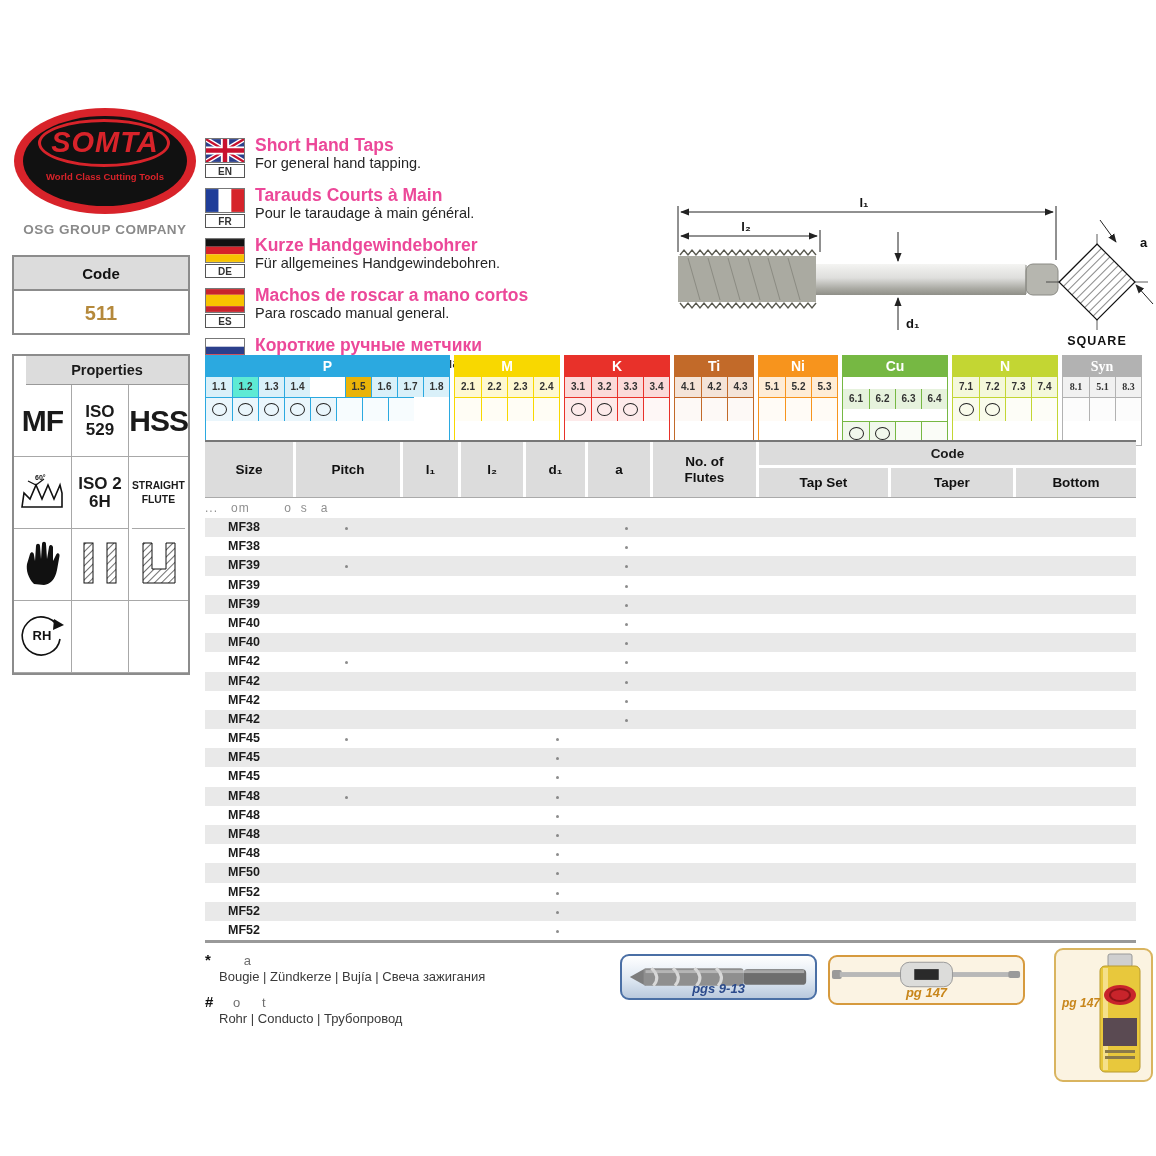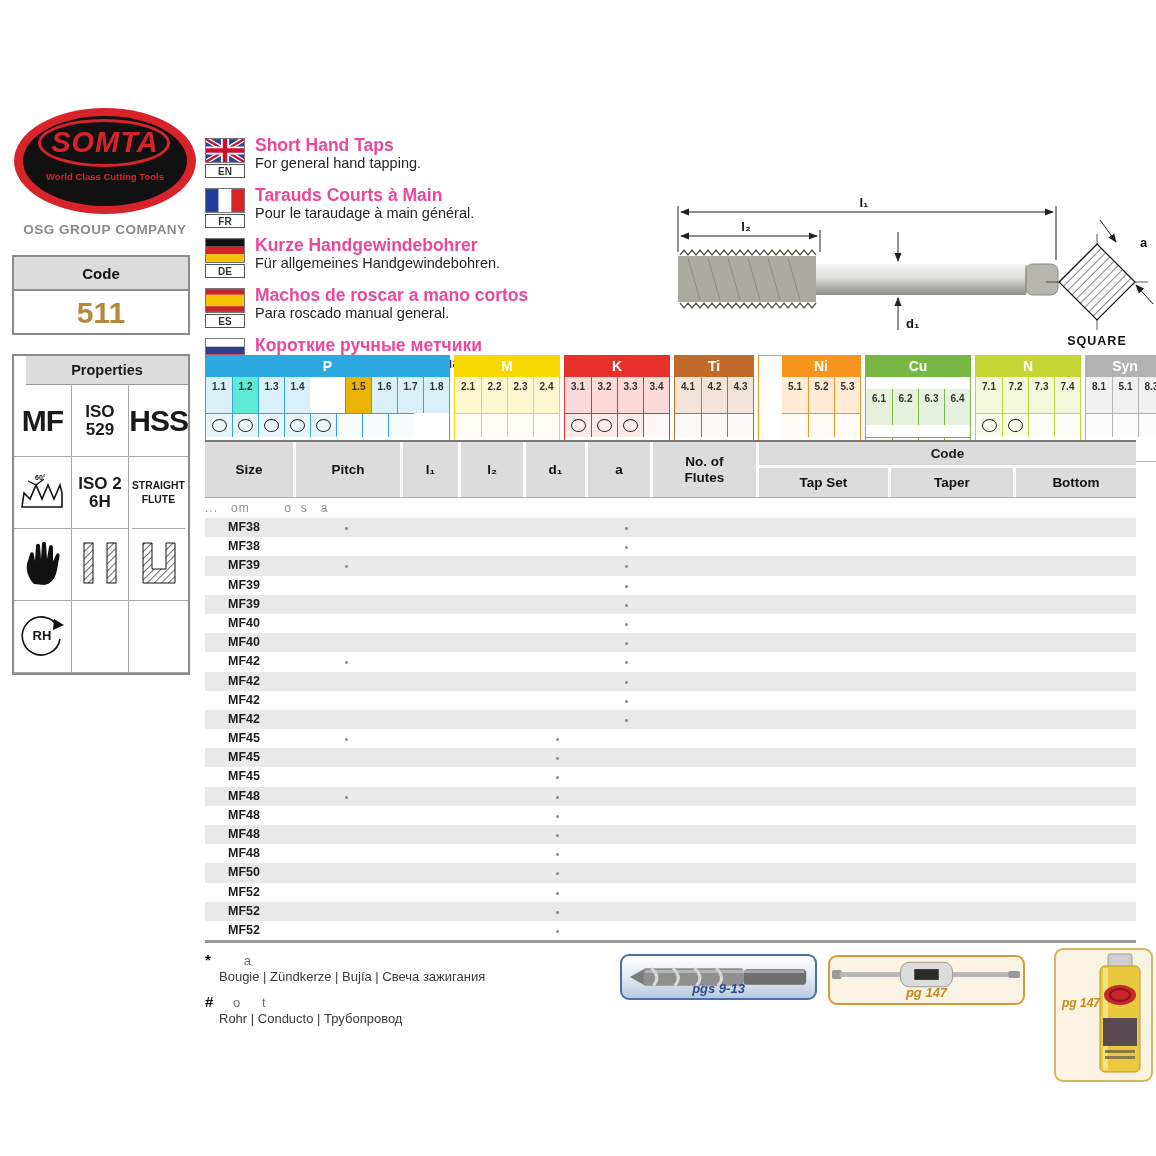--- a/index.html
+++ b/index.html
@@ -10,21 +10,21 @@
   .logo { position:absolute; left:14px; top:108px; width:182px; height:106px; background:#d8232a; border-radius:50%; }
   .logo-inner { position:absolute; left:9px; top:8px; right:9px; bottom:8px; background:#111; border-radius:50%; }
   .logo-ring { position:absolute; left:24px; top:11px; width:132px; height:48px; border:3px solid #d8232a; border-radius:50%; }
   .logo-brand { position:absolute; left:0; top:18px; width:100%; text-align:center; font-weight:900; font-style:italic; font-size:29px; letter-spacing:1px; color:#d8232a; }
   .logo-tag { position:absolute; left:0; top:63px; width:100%; text-align:center; font-weight:bold; font-size:9.5px; color:#d8232a; }
   .osg { position:absolute; left:6px; top:222px; width:198px; text-align:center; font-weight:bold; font-size:13.5px; letter-spacing:.5px; color:#8a8a8a; }
 
   
   .codebox { position:absolute; left:12px; top:255px; width:178px; height:80px; border:2px solid #8c8c8c; background:#fff; }
   .codebox .hd { height:34px; background:#dcdcdc; border-bottom:2px solid #8c8c8c; text-align:center; font-weight:bold; font-size:15px; line-height:34px; color:#111; }
-  .codebox .val { text-align:center; font-weight:900; font-size:30px; line-height:44px; color:#b5893b; }
+  .codebox .val { text-align:center; font-weight:900; font-size:20px; line-height:44px; color:#b5893b; }
 
   
   .props { position:absolute; left:12px; top:354px; width:178px; border:2px solid #8c8c8c; background:#fff; }
   .props .hd { height:29px; background:#dcdcdc; border-bottom:1px solid #999; text-align:center; font-weight:bold; font-size:14.5px; line-height:29px;margin-left:12px; }
   .props-grid { display:grid; grid-template-columns:1fr 1fr 1fr; }
   .pcell { height:72px; border-right:1px solid #a8a8a8; border-bottom:1px solid #a8a8a8; display:flex; align-items:center; justify-content:center; text-align:center; white-space:pre-line; }
   .pcell:nth-child(3n) { border-right:none; }
   .pcell.big { font-weight:900; font-size:30px; letter-spacing:-1px; }
   .pcell.med { font-weight:900; font-size:17px; line-height:1.05; }
   .pcell.cond { font-weight:900; font-size:11.5px; line-height:1.15; transform:scaleX(.9); }
@@ -40,21 +40,21 @@
 
   
   .diagram { position:absolute; left:648px; top:192px; width:508px; height:160px; }
 
   
   .materials { position:absolute; left:205px; top:355px; width:931px; display:flex; gap:4px; }
   .mgroup { display:flex; flex-direction:column; }
   .mhead { height:21px; color:#fff; font-weight:bold; font-size:14px; text-align:center; line-height:21px; }
   .mrow { display:flex; }
   .mcell { width:26px; text-align:center; font-size:10px; font-weight:bold; color:#333; }
-  .mnum { height:36px; line-height:20px; }
+  .mnum { height:20px; line-height:20px; }
   .mcirc { height:24px; display:flex; align-items:center; justify-content:center; }
   .circle { width:15px; height:13px; border:1.5px solid #222; border-radius:50%; }
 
   
   .thead { position:absolute; left:205px; top:440px; width:931px; height:58px; border-top:2px solid #777; border-bottom:1px solid #aaa; display:flex; background:#dcdcdc; }
   .hcell { background:#dcdcdc; display:flex; align-items:center; justify-content:center; font-weight:bold; font-size:13.5px; color:#111; text-align:center; white-space:pre-line; line-height:1.15; border-left:3px solid #fff; }
   .hcell:first-child { border-left:none; }
   .codegrp { display:flex; flex-direction:column; border-left:3px solid #fff; }
   .codegrp .top { height:26px; background:#dcdcdc; border-bottom:3px solid #fff; display:flex; align-items:center; justify-content:center; font-weight:bold; font-size:13.5px; }
   .codegrp .sub { flex:1; display:flex; }
@@ -338,21 +338,21 @@
         <div class="mcell mnum" style="background: rgb(244, 228, 216); border-left: none;">4.1</div>
         <div class="mcell mnum" style="background: rgb(244, 228, 216); border-left: 1px solid rgb(194, 106, 41);">4.2</div>
         <div class="mcell mnum" style="background: rgb(244, 228, 216); border-left: 1px solid rgb(194, 106, 41);">4.3</div>
       </div>
       <div class="mrow">
         <div class="mcell mcirc" style="background: rgb(253, 249, 246); border-left: none; border-top: 1px solid rgb(194, 106, 41);"></div>
         <div class="mcell mcirc" style="background: rgb(253, 249, 246); border-left: 1px solid rgb(194, 106, 41); border-top: 1px solid rgb(194, 106, 41);"></div>
         <div class="mcell mcirc" style="background: rgb(253, 249, 246); border-left: 1px solid rgb(194, 106, 41); border-top: 1px solid rgb(194, 106, 41);"></div>
       </div>
     </div>
-    <div class="mgroup" style="border: 1px solid rgb(247, 148, 29); flex-grow: 3; flex-basis: 78px; padding-left: 23px;">
+    <div class="mgroup" style="border: 1px solid rgb(247, 148, 29); flex-grow: 3; flex-basis: 78px;">
       <div class="mhead" style="background: rgb(247, 148, 29);">Ni</div>
       <div class="mrow">
         <div class="mcell mnum" style="background: rgb(254, 236, 214); border-left: none;">5.1</div>
         <div class="mcell mnum" style="background: rgb(254, 236, 214); border-left: 1px solid rgb(247, 148, 29);">5.2</div>
         <div class="mcell mnum" style="background: rgb(254, 236, 214); border-left: 1px solid rgb(247, 148, 29);">5.3</div>
       </div>
       <div class="mrow">
         <div class="mcell mcirc" style="background: rgb(255, 251, 246); border-left: none; border-top: 1px solid rgb(247, 148, 29);"></div>
         <div class="mcell mcirc" style="background: rgb(255, 251, 246); border-left: 1px solid rgb(247, 148, 29); border-top: 1px solid rgb(247, 148, 29);"></div>
         <div class="mcell mcirc" style="background: rgb(255, 251, 246); border-left: 1px solid rgb(247, 148, 29); border-top: 1px solid rgb(247, 148, 29);"></div>
@@ -389,21 +389,21 @@
         <div class="mcell mcirc" style="background: rgb(249, 251, 235); border-left: none; border-top: 1px solid rgb(195, 214, 51);">
           <span class="circle"></span>
         </div>
         <div class="mcell mcirc" style="background: rgb(249, 251, 235); border-left: 1px solid rgb(195, 214, 51); border-top: 1px solid rgb(195, 214, 51);">
           <span class="circle"></span>
         </div>
         <div class="mcell mcirc" style="background: rgb(253, 253, 247); border-left: 1px solid rgb(195, 214, 51); border-top: 1px solid rgb(195, 214, 51);"></div>
         <div class="mcell mcirc" style="background: rgb(253, 253, 247); border-left: 1px solid rgb(195, 214, 51); border-top: 1px solid rgb(195, 214, 51);"></div>
       </div>
     </div>
-    <div class="mgroup" style="border: 1px solid rgb(178, 178, 178); flex-grow: 3; flex-basis: 78px;">
+    <div class="mgroup" style="border: 1px solid rgb(178, 178, 178); flex-grow: 3; flex-basis: 78px; font-family: Liberation Serif, serif;">
       <div class="mhead" style="background: rgb(178, 178, 178);">Syn</div>
       <div class="mrow">
         <div class="mcell mnum" style="background: rgb(241, 241, 241); border-left: none;">8.1</div>
         <div class="mcell mnum" style="background: rgb(241, 241, 241); border-left: 1px solid rgb(178, 178, 178);">5.1</div>
         <div class="mcell mnum" style="background: rgb(241, 241, 241); border-left: 1px solid rgb(178, 178, 178);">8.3</div>
       </div>
       <div class="mrow">
         <div class="mcell mcirc" style="background: rgb(252, 252, 252); border-left: none; border-top: 1px solid rgb(178, 178, 178);"></div>
         <div class="mcell mcirc" style="background: rgb(252, 252, 252); border-left: 1px solid rgb(178, 178, 178); border-top: 1px solid rgb(178, 178, 178);"></div>
         <div class="mcell mcirc" style="background: rgb(252, 252, 252); border-left: 1px solid rgb(178, 178, 178); border-top: 1px solid rgb(178, 178, 178);"></div>

